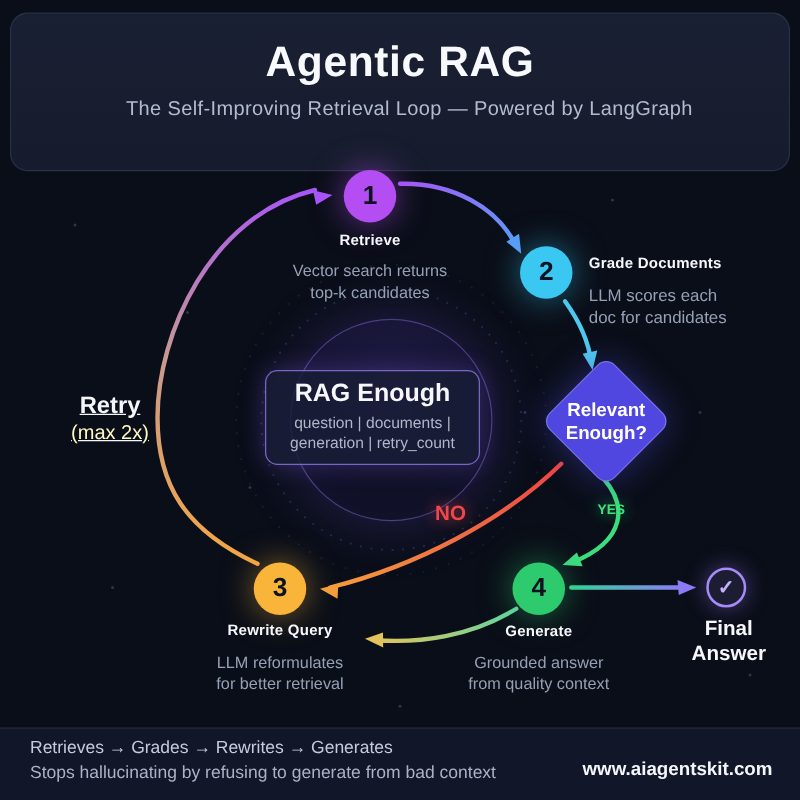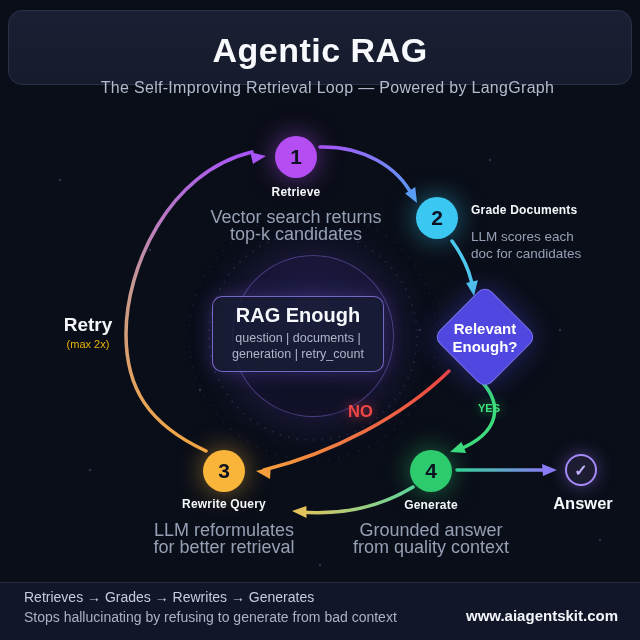--- a/index.html
+++ b/index.html
@@ -9,21 +9,21 @@
     background:#0a0e18;
     color:#f5f7fb;
     position:relative;
     width:640px; height:640px;
     overflow:hidden;
   }
   .abs { position:absolute; }
 
   
   .header-panel {
-    left:8px; top:10px; width:624px; height:75px;
+    left:8px; top:10px; width:624px; height:127px;
     background:linear-gradient(180deg,#1a2033,#161c2d);
     border:1px solid #2b3247;
     border-radius:14px;
     text-align:center;
   }
   .title {
     margin-top:20px;
     font-size:34px; font-weight:800; letter-spacing:.5px;
     color:#f8f9fc;
   }
@@ -56,21 +56,21 @@
     width:42px; height:42px; border-radius:50%;
     display:flex; align-items:center; justify-content:center;
     font-size:21px; font-weight:800; color:#0d1222;
   }
   .node.n1 { left:275px; top:136px; box-shadow:0 0 26px rgba(180,78,242,.55); }
   .node.n2 { left:416px; top:197px; box-shadow:0 0 26px rgba(58,200,242,.5); }
   .node.n3 { left:203px; top:450px; box-shadow:0 0 26px rgba(249,181,58,.5); }
   .node.n4 { left:410px; top:450px; box-shadow:0 0 26px rgba(45,203,110,.5); }
 
   .node-label { font-size:12px; font-weight:700; color:#f6f7fb; letter-spacing:.2px; }
-  .node-desc  { font-size:18px; line-height:16.5px; color:#96a0b5; }
+  .node-desc  { font-size:13px; line-height:16.5px; color:#96a0b5; }
   .center { text-align:center; }
 
   
   .diamond {
     left:448px; top:300px; width:74px; height:74px;
     transform:rotate(45deg);
     background:linear-gradient(135deg,#5a52f0,#4038c8);
     border:1px solid rgba(170,168,255,.45);
     border-radius:10px;
     box-shadow:0 0 28px rgba(80,70,220,.45);
@@ -80,23 +80,23 @@
     text-align:center; font-size:15px; line-height:17.5px; font-weight:700;
     color:#ffffff;
   }
 
   .yes-label { left:478px; top:402px; font-size:11px; font-weight:800;
                text-shadow:0 0 12px rgba(62,227,124,.8); }
   .no-label  { left:348px; top:402px; font-size:16.5px; font-weight:800;
                text-shadow:0 0 12px rgba(239,71,71,.7); }
 
   
-  .retry-block { left:28px; top:314px; width:120px; text-align:center; }
+  .retry-block { left:28px; top:314px; width:120px; text-align:center;text-decoration:underline; }
   .retry-label { font-size:19px; font-weight:800; color:#f4f6fa; }
-  .retry-note  { font-size:11px; color:#eab308; margin-top:2px; }
+  .retry-note  { font-size:16px; color:#fef9c3; margin-top:2px; }
 
   
   .final-icon {
     left:565px; top:454px; width:32px; height:32px; border-radius:50%;
     border:2.5px solid #a78bfa;
     background:rgba(62,56,104,.35);
     box-shadow:0 0 18px rgba(150,120,250,.45);
     display:flex; align-items:center; justify-content:center;
     font-size:16px; font-weight:700; color:#c3b1fb;
   }
@@ -237,20 +237,21 @@
 
 <div class="abs retry-block">
   <div class="retry-label">Retry</div>
   <div class="retry-note">(max 2x)</div>
 </div>
 
 <div class="abs final-icon">
   <span>✓</span>
 </div>
 <div class="abs final-label">
+  <div>Final</div>
   <div>Answer</div>
 </div>
 
 <div class="abs footer-bg"></div>
 <div class="abs footer-divider"></div>
 <div class="abs footer-line1">Retrieves → Grades → Rewrites → Generates</div>
 <div class="abs footer-line2">Stops hallucinating by refusing to generate from bad context</div>
 <div class="abs footer-site">www.aiagentskit.com</div>
 
 </body></html>

